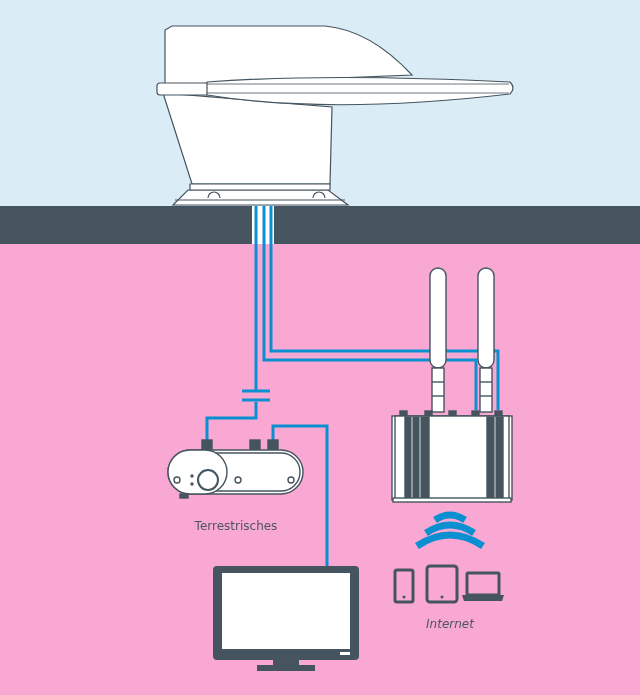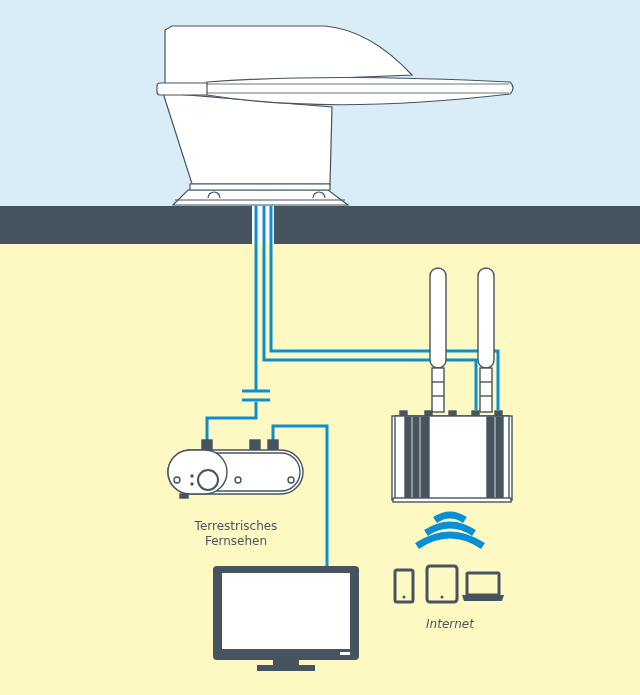--- a/index.html
+++ b/index.html
@@ -1,16 +1,16 @@
 <!DOCTYPE html>
 <html><head>
   <meta charset="utf-8">
   <style>
     html, body { margin: 0; padding: 0; background: #ffffff; }
-    #stage { position: relative; width: 640px; height: 695px; overflow: hidden; background: #fef9c3; }
+    #stage { position: relative; width: 640px; height: 695px; overflow: hidden; background: #f9a8d4; }
     svg { position: absolute; left: 0; top: 0; }
     .label {
       position: absolute;
       font-family: "DejaVu Sans", sans-serif;
       font-size: 12px;
       color: #4a5660;
       text-align: center;
       line-height: 15px;
     }
   </style>
@@ -124,16 +124,15 @@
       <rect x="213" y="566" width="146" height="94" rx="4" fill="#45545e"></rect>
       <rect x="222" y="573" width="128" height="76" fill="#ffffff"></rect>
       <rect x="340" y="652" width="10" height="3" fill="#ffffff"></rect>
       <rect x="273" y="660" width="26" height="6" fill="#45545e"></rect>
       <rect x="257" y="665" width="58" height="6" fill="#45545e"></rect>
     </g>
   </svg>
 
   <div class="label" style="left:176px; top:519px; width:120px;">
     <div>Terrestrisches</div>
-    <div>Fernsehen</div>
   </div>
   <div class="label" style="left:410px; top:617px; width:80px;font-style:italic;">Internet</div>
 </div>
 
 </body></html>

